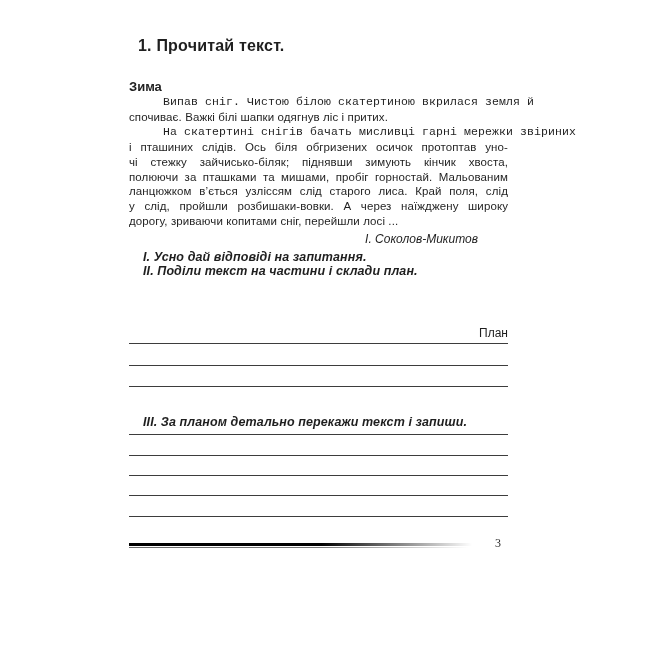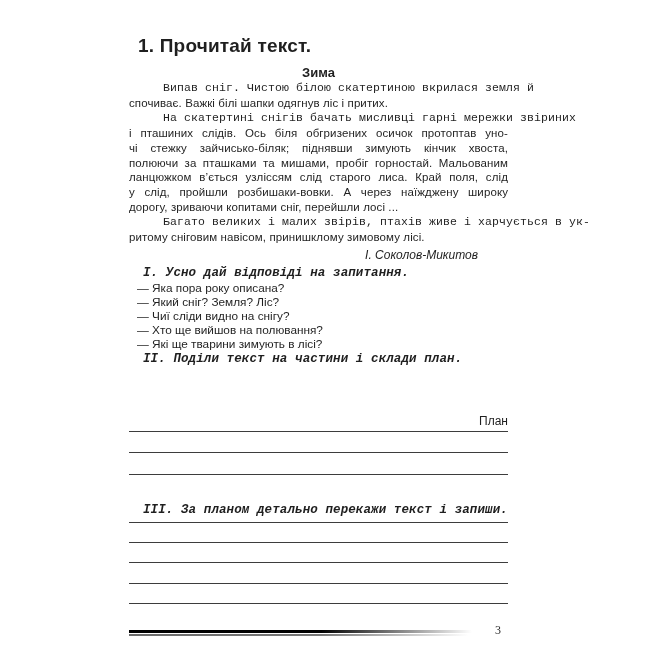--- a/index.html
+++ b/index.html
@@ -17,27 +17,27 @@
     overflow:hidden;
   }
   .sheet{
     position:absolute;
     left:129px; top:0;
     width:379px; height:650px;
   }
   .instr{
     margin-top:38px;
     padding-left:9px;
-    font-size:19px; font-weight:bold;
+    font-size:16px; font-weight:bold;
     line-height:15px;
     letter-spacing:.2px;
   }
   .story-title{
-    margin-top:13px;
-    text-align:center;
+    margin-top:27px;
+    text-align:left;
     font-size:13px; font-weight:bold;
     line-height:13px;
   }
   .story{ margin-top:2px; }
   .tline{
     font-size:11.5px;
     line-height:14.9px;
     white-space:nowrap;
     letter-spacing:.1px;
   }
@@ -55,21 +55,20 @@
     font-size:12px;
     line-height:14px;
   }
   .task-heading{
     padding-left:14px;
     font-size:12.5px;
     font-weight:bold;
     font-style:italic;
     line-height:14px;
     letter-spacing:.1px;
-    font-family:Liberation Mono, monospace;
   }
   .task-heading.first{ margin-top:4px; }
   .question{
     padding-left:8px;
     font-size:11.8px;
     line-height:13.9px;
     white-space:nowrap;
   }
   .questions{ margin-top:2px; }
   .plan-label{
@@ -125,37 +124,26 @@
       </div>
       <div class="para">
         <div class="tline j">На скатертині снігів бачать мисливці гарні мережки звіриних</div>
         <div class="tline j">і пташиних слідів. Ось біля обгризених осичок протоптав уно-</div>
         <div class="tline j">чі стежку зайчисько-біляк; піднявши зимують кінчик хвоста,</div>
         <div class="tline j">полюючи за пташками та мишами, пробіг горностай. Мальованим</div>
         <div class="tline j">ланцюжком в’ється узліссям слід старого лиса. Край поля, слід</div>
         <div class="tline j">у слід, пройшли розбишаки-вовки. А через наїжджену широку</div>
         <div class="tline">дорогу, зриваючи копитами сніг, перейшли лосі ...</div>
       </div>
-      <div class="para">
-        <div class="tline j">Багато великих і малих звірів, птахів живе і харчується в ук-</div>
-        <div class="tline">ритому сніговим навісом, принишклому зимовому лісі.</div>
-      </div>
     </div>
 
   <div class="author">І. Соколов-Микитов</div>
 
   <div class="task-heading first">І. Усно дай відповіді на запитання.</div>
 
-  <div class="questions" id="questions">
-      <div class="question">— Яка пора року описана?</div>
-      <div class="question">— Який сніг? Земля? Ліс?</div>
-      <div class="question">— Чиї сліди видно на снігу?</div>
-      <div class="question">— Хто ще вийшов на полювання?</div>
-      <div class="question">— Які ще тварини зимують в лісі?</div>
-    </div>
 
   <div class="task-heading">ІІ. Поділи текст на частини і склади план.</div>
 
   <div class="plan-label">План</div>
 
   <div class="wlines plan" id="plan-lines">
       <div class="wline"></div>
       <div class="wline"></div>
       <div class="wline"></div>
     </div>

